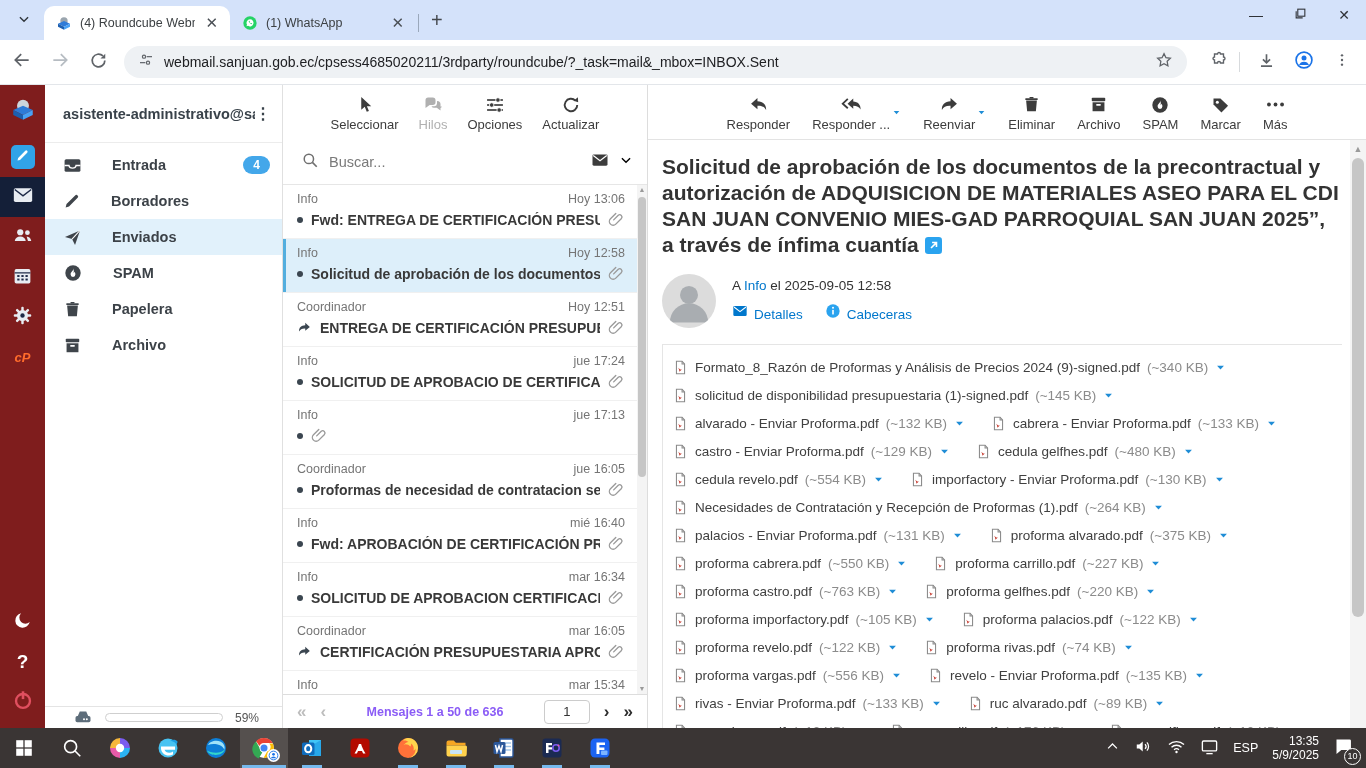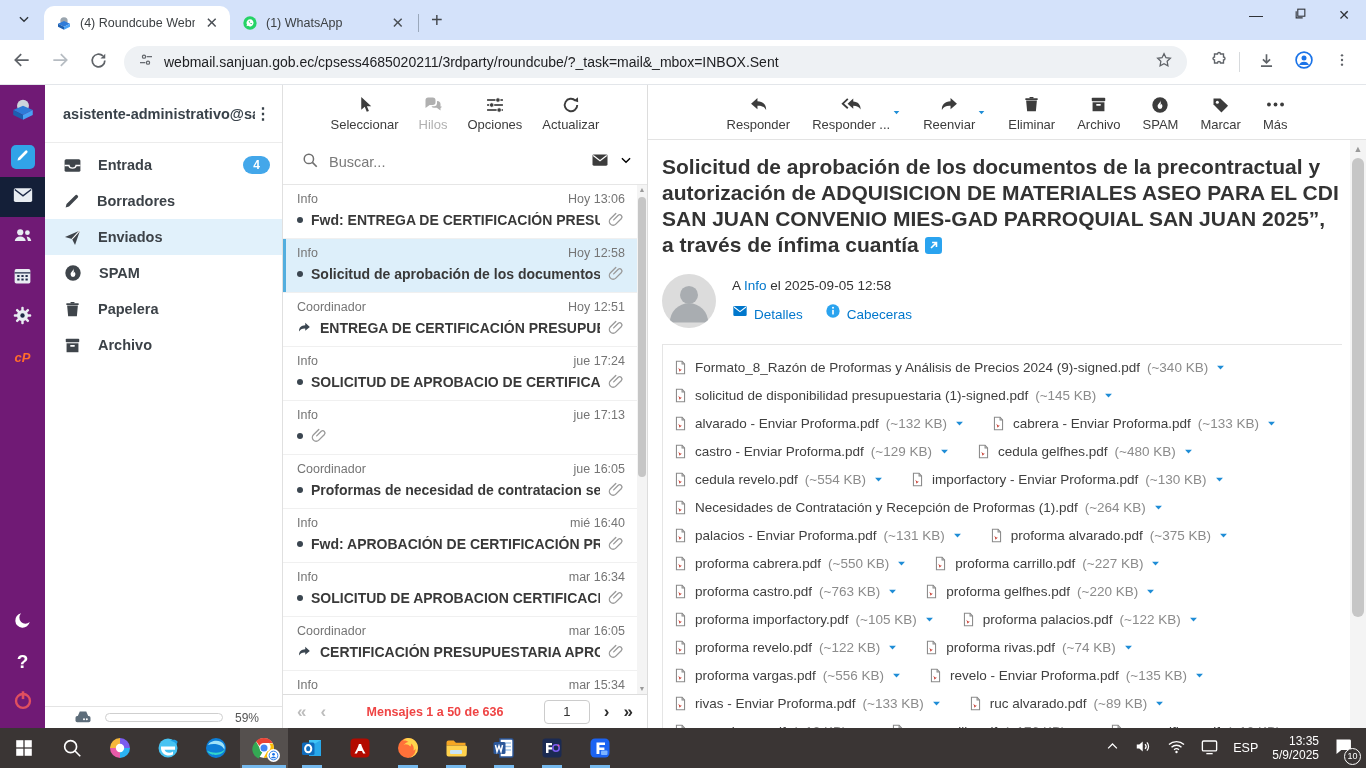--- a/index.html
+++ b/index.html
@@ -30,37 +30,37 @@
   .urltext { font-size:14px; color:#202124; white-space:nowrap; }
   .nav-right { display:flex; align-items:center; margin-right:8px; }
   .vdiv { width:1px; height:20px; background:#d7dadd; margin:0 4px; }
   .ico { display:inline-flex; align-items:center; justify-content:center; }
   .ico svg { display:block; }
 
   
   .app { position:absolute; left:0; top:85px; width:1366px; height:643px; display:flex; }
 
   
-  .rail { width:45px; background:#701a75; display:flex; flex-direction:column; align-items:center; }
+  .rail { width:45px; background:#7f1d1d; display:flex; flex-direction:column; align-items:center; }
   .rail .railtop { display:flex; flex-direction:column; align-items:center; width:100%; }
   .railbtn { width:45px; height:40px; display:flex; align-items:center; justify-content:center; color:#e8ecf2; }
   .railbtn.active { background:#141f38; }
   .rail .spacer { flex:1; }
   .compose-sq { width:24px; height:24px; background:#31a3e8; border-radius:5px;
     display:flex; align-items:center; justify-content:center; }
   .cp-logo { color:#ff6c2c; font-weight:bold; font-size:13px; font-style:italic; }
   .q-help { color:#fff; font-size:19px; font-weight:bold; }
 
   
   .sidebar { width:238px; background:#fff; border-right:1px solid #e0e0e0; position:relative; }
   .account { height:58px; border-bottom:1px solid #ececec; display:flex; align-items:center; padding:0 10px 0 18px; }
   .account-name { flex:1; font-size:14.5px; font-weight:bold; color:#39424a; white-space:nowrap; overflow:hidden; }
   .dots-v { color:#39424a; font-size:16px; letter-spacing:1px; font-weight:bold; }
   .folders { margin-top:4px; }
-  .folder { height:36px; display:flex; align-items:center; gap:16px; padding:0 12px 0 18px;
+  .folder { height:36px; display:flex; align-items:center; gap:30px; padding:0 12px 0 18px;
     font-size:14.5px; color:#3c4248; }
   .folder.selected { background:#e1f1fb; }
   .folder.bold .folder-label { font-weight:bold; }
   .folder-label { flex:1;font-weight:bold; }
   .badge { background:#43a7ea; color:#fff; border-radius:10px; font-size:12px; font-weight:bold;
     padding:2px 10px; }
   .storage { position:absolute; left:0; bottom:0; width:100%; height:22px; border-top:1px solid #e4e4e4;
     display:flex; align-items:center; gap:12px; padding:0 14px 0 28px; }
   .progress { width:118px; height:9px; border:1px solid #cfcfcf; border-radius:5px; background:#fff; overflow:hidden; }
   .progress-fill { height:100%; background:#4db1f2; border-radius:5px; }
@@ -85,21 +85,21 @@
   .msg-subject { flex:1; font-size:14px; color:#393939; white-space:nowrap; overflow:hidden; font-weight:600; }
   .msg .dot { width:6px; height:6px; border-radius:50%; background:#3b4650; flex:0 0 auto; }
   .vscroll { position:absolute; top:100px; right:0; bottom:34px; width:10px; background:#f4f4f4; }
   .vscroll .arr { position:absolute; left:0; width:10px; height:10px; color:#9a9a9a; font-size:7px;
     text-align:center; line-height:10px; }
   .vthumb { position:absolute; left:1px; width:8px; background:#c6c6c6; border-radius:4px; }
   .pager { position:absolute; left:0; bottom:0; width:100%; height:34px; border-top:1px solid #ddd;
     display:flex; align-items:center; padding:0 14px; gap:14px; background:#fff; }
   .pg { font-size:17px; font-weight:bold; color:#bdbdbd; }
   .pg.on { color:#2d2d2d; }
-  .pager-label { flex:1; text-align:center; font-size:12.5px; color:#ef4444; font-weight:bold; }
+  .pager-label { flex:1; text-align:center; font-size:12.5px; color:#8b5cf6; font-weight:bold; }
   .pageinput { width:46px; height:24px; border:1px solid #ccc; border-radius:4px; text-align:center;
     font-size:13px; color:#333; font-family:"Liberation Sans", sans-serif; }
 
   
   .readpane { flex:1; position:relative; background:#fff; }
   .rtoolbar { height:55px; display:flex; align-items:center; justify-content:center; gap:22px;
     border-bottom:1px solid #e3e3e3; padding-top:2px; }
   .rcontent { position:absolute; top:55px; left:0; right:16px; bottom:0; padding:14px 8px 0 14px; overflow:hidden; }
   .subject { font-size:21px; line-height:26px; font-weight:bold; color:#333; }
   .extlink { display:inline-block; vertical-align:-2px; margin-left:6px; }

